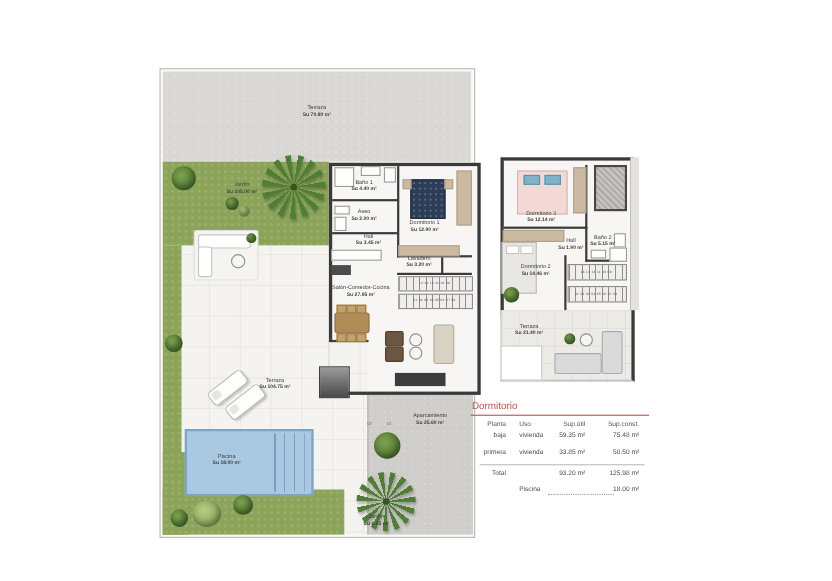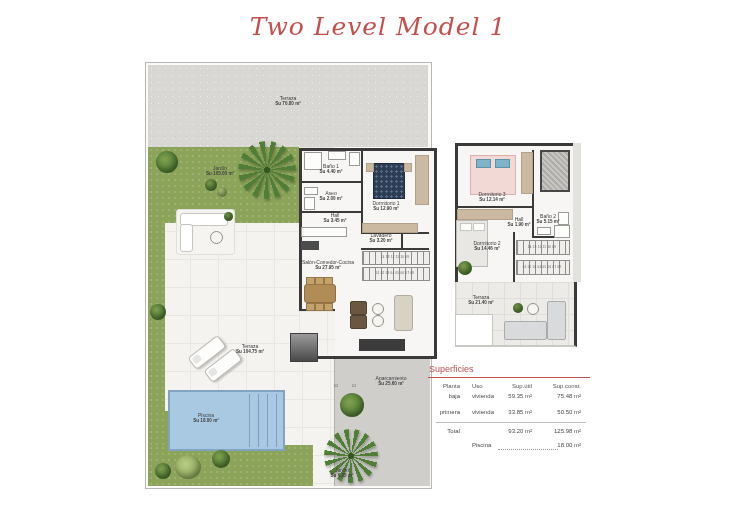--- a/index.html
+++ b/index.html
@@ -67,21 +67,20 @@
   
   .tbl-txt{position:absolute;font-size:6px;color:#4a4a4a;white-space:nowrap;}
   .tbl-head{font-size:6px;color:#555;}
   .right{text-align:right;}
 </style>
 </head>
 <body>
 
 <div id="canvas">
 
-  <div class="title">Two Level Model 1</div>
 
   <div class="abs" style="left:145px;top:62px;width:285px;height:425px;border:1px solid #b8b7b3;background:#fbfaf8;">
 
     <div class="abs concrete" style="left:2px;top:2px;width:280px;height:82px;"></div>
 
     <div class="abs patio" style="left:16px;top:84px;width:172px;height:339px;"></div>
 
     <div class="abs grass" style="left:2px;top:84px;width:151px;height:76px;"></div>
     <div class="abs grass" style="left:2px;top:160px;width:17px;height:263px;"></div>
     <div class="abs grass" style="left:2px;top:348px;width:23px;height:75px;"></div>
@@ -274,21 +273,21 @@
       <span class="nm">Dormitorio 2</span>
       <span class="ar">Su 14.46 m²</span>
     </div>
     <div class="rlabel" style="left:26px;top:157px;">
       <span class="nm">Terraza</span>
       <span class="ar">Su 21.40 m²</span>
     </div>
   </div>
 
   <div class="abs" style="left:428px;top:364px;width:162px;height:95px;">
-    <div class="abs" style="left:1px;top:0;font-size:9px;color:#c0504d;">Superficies</div>
+    <div class="abs" style="left:1px;top:0;font-size:9px;color:#c0504d;">Dormitorio</div>
     <div class="abs" style="left:0;top:13px;width:162px;height:0;border-top:1.5px solid #c0504d;"></div>
 
     <div class="tbl-txt tbl-head right" style="left:10px;top:19px;width:22px;">Planta</div>
     <div class="tbl-txt tbl-head" style="left:44px;top:19px;">Uso</div>
     <div class="tbl-txt tbl-head right" style="left:78px;top:19px;width:26px;">Sup.útil</div>
     <div class="tbl-txt tbl-head right" style="left:120px;top:19px;width:33px;">Sup.const.</div>
 
     <div class="tbl-txt right" style="left:10px;top:29px;width:22px;">baja</div>
     <div class="tbl-txt" style="left:44px;top:29px;">vivienda</div>
     <div class="tbl-txt right" style="left:72px;top:29px;width:32px;">59.35 m²</div>

